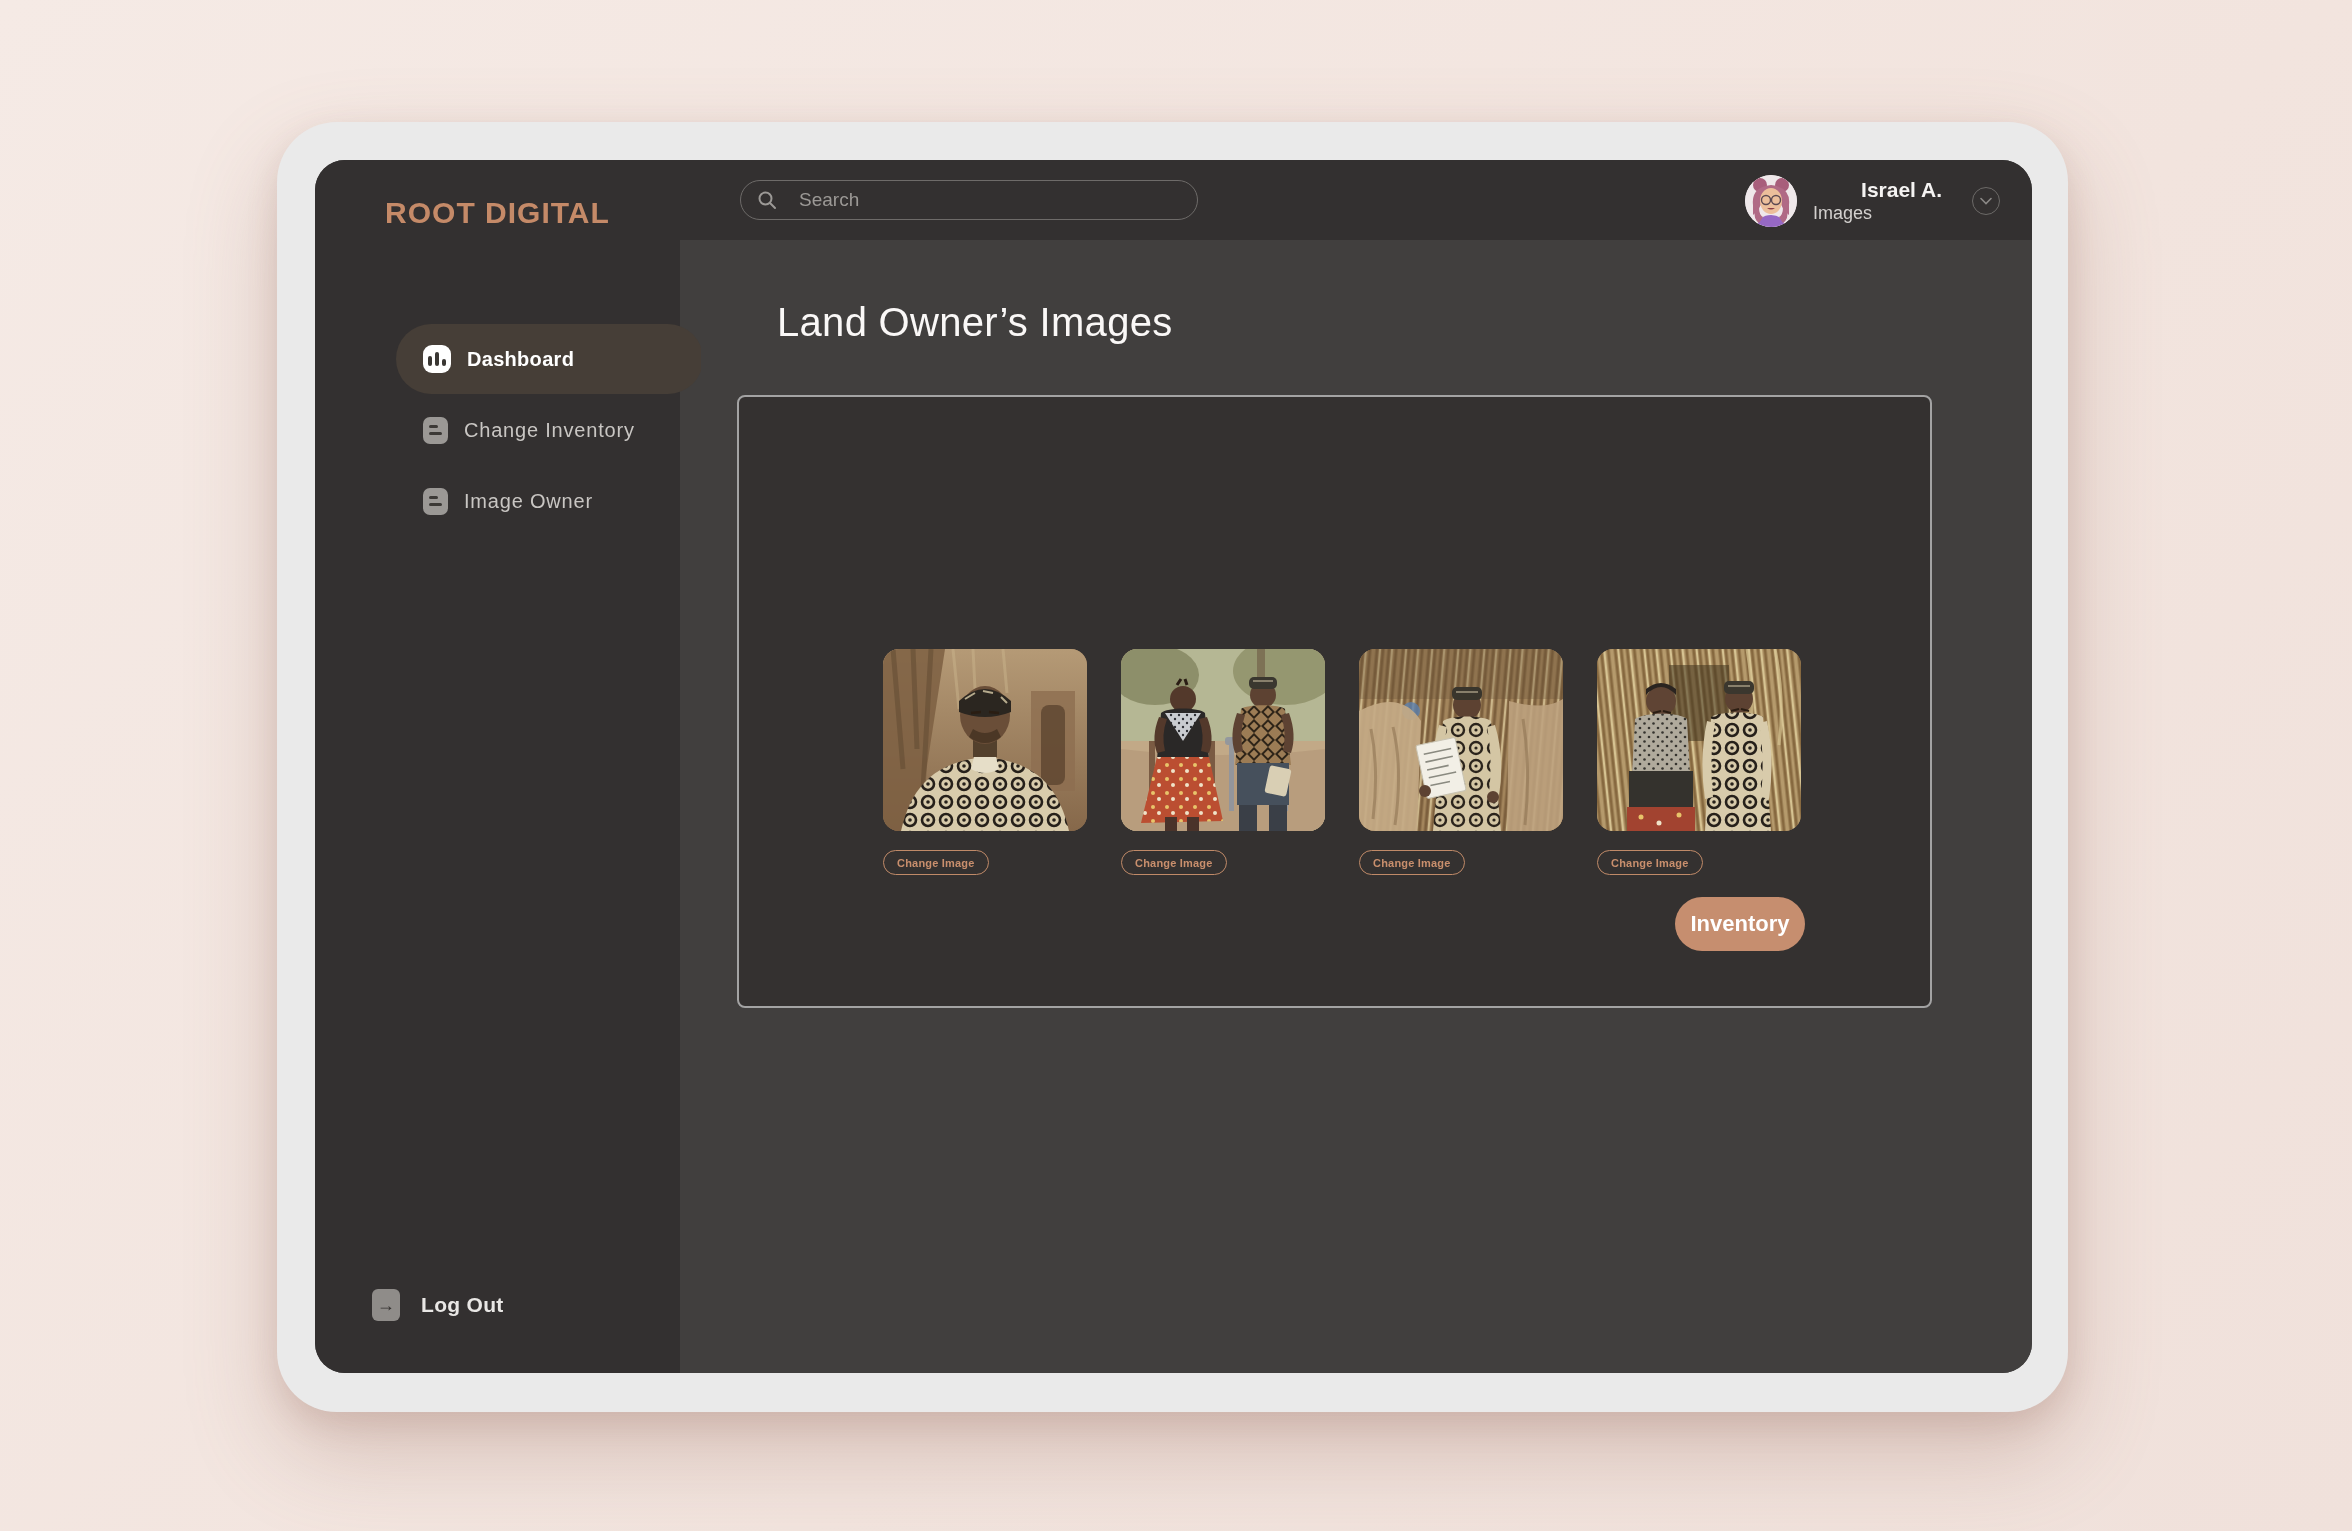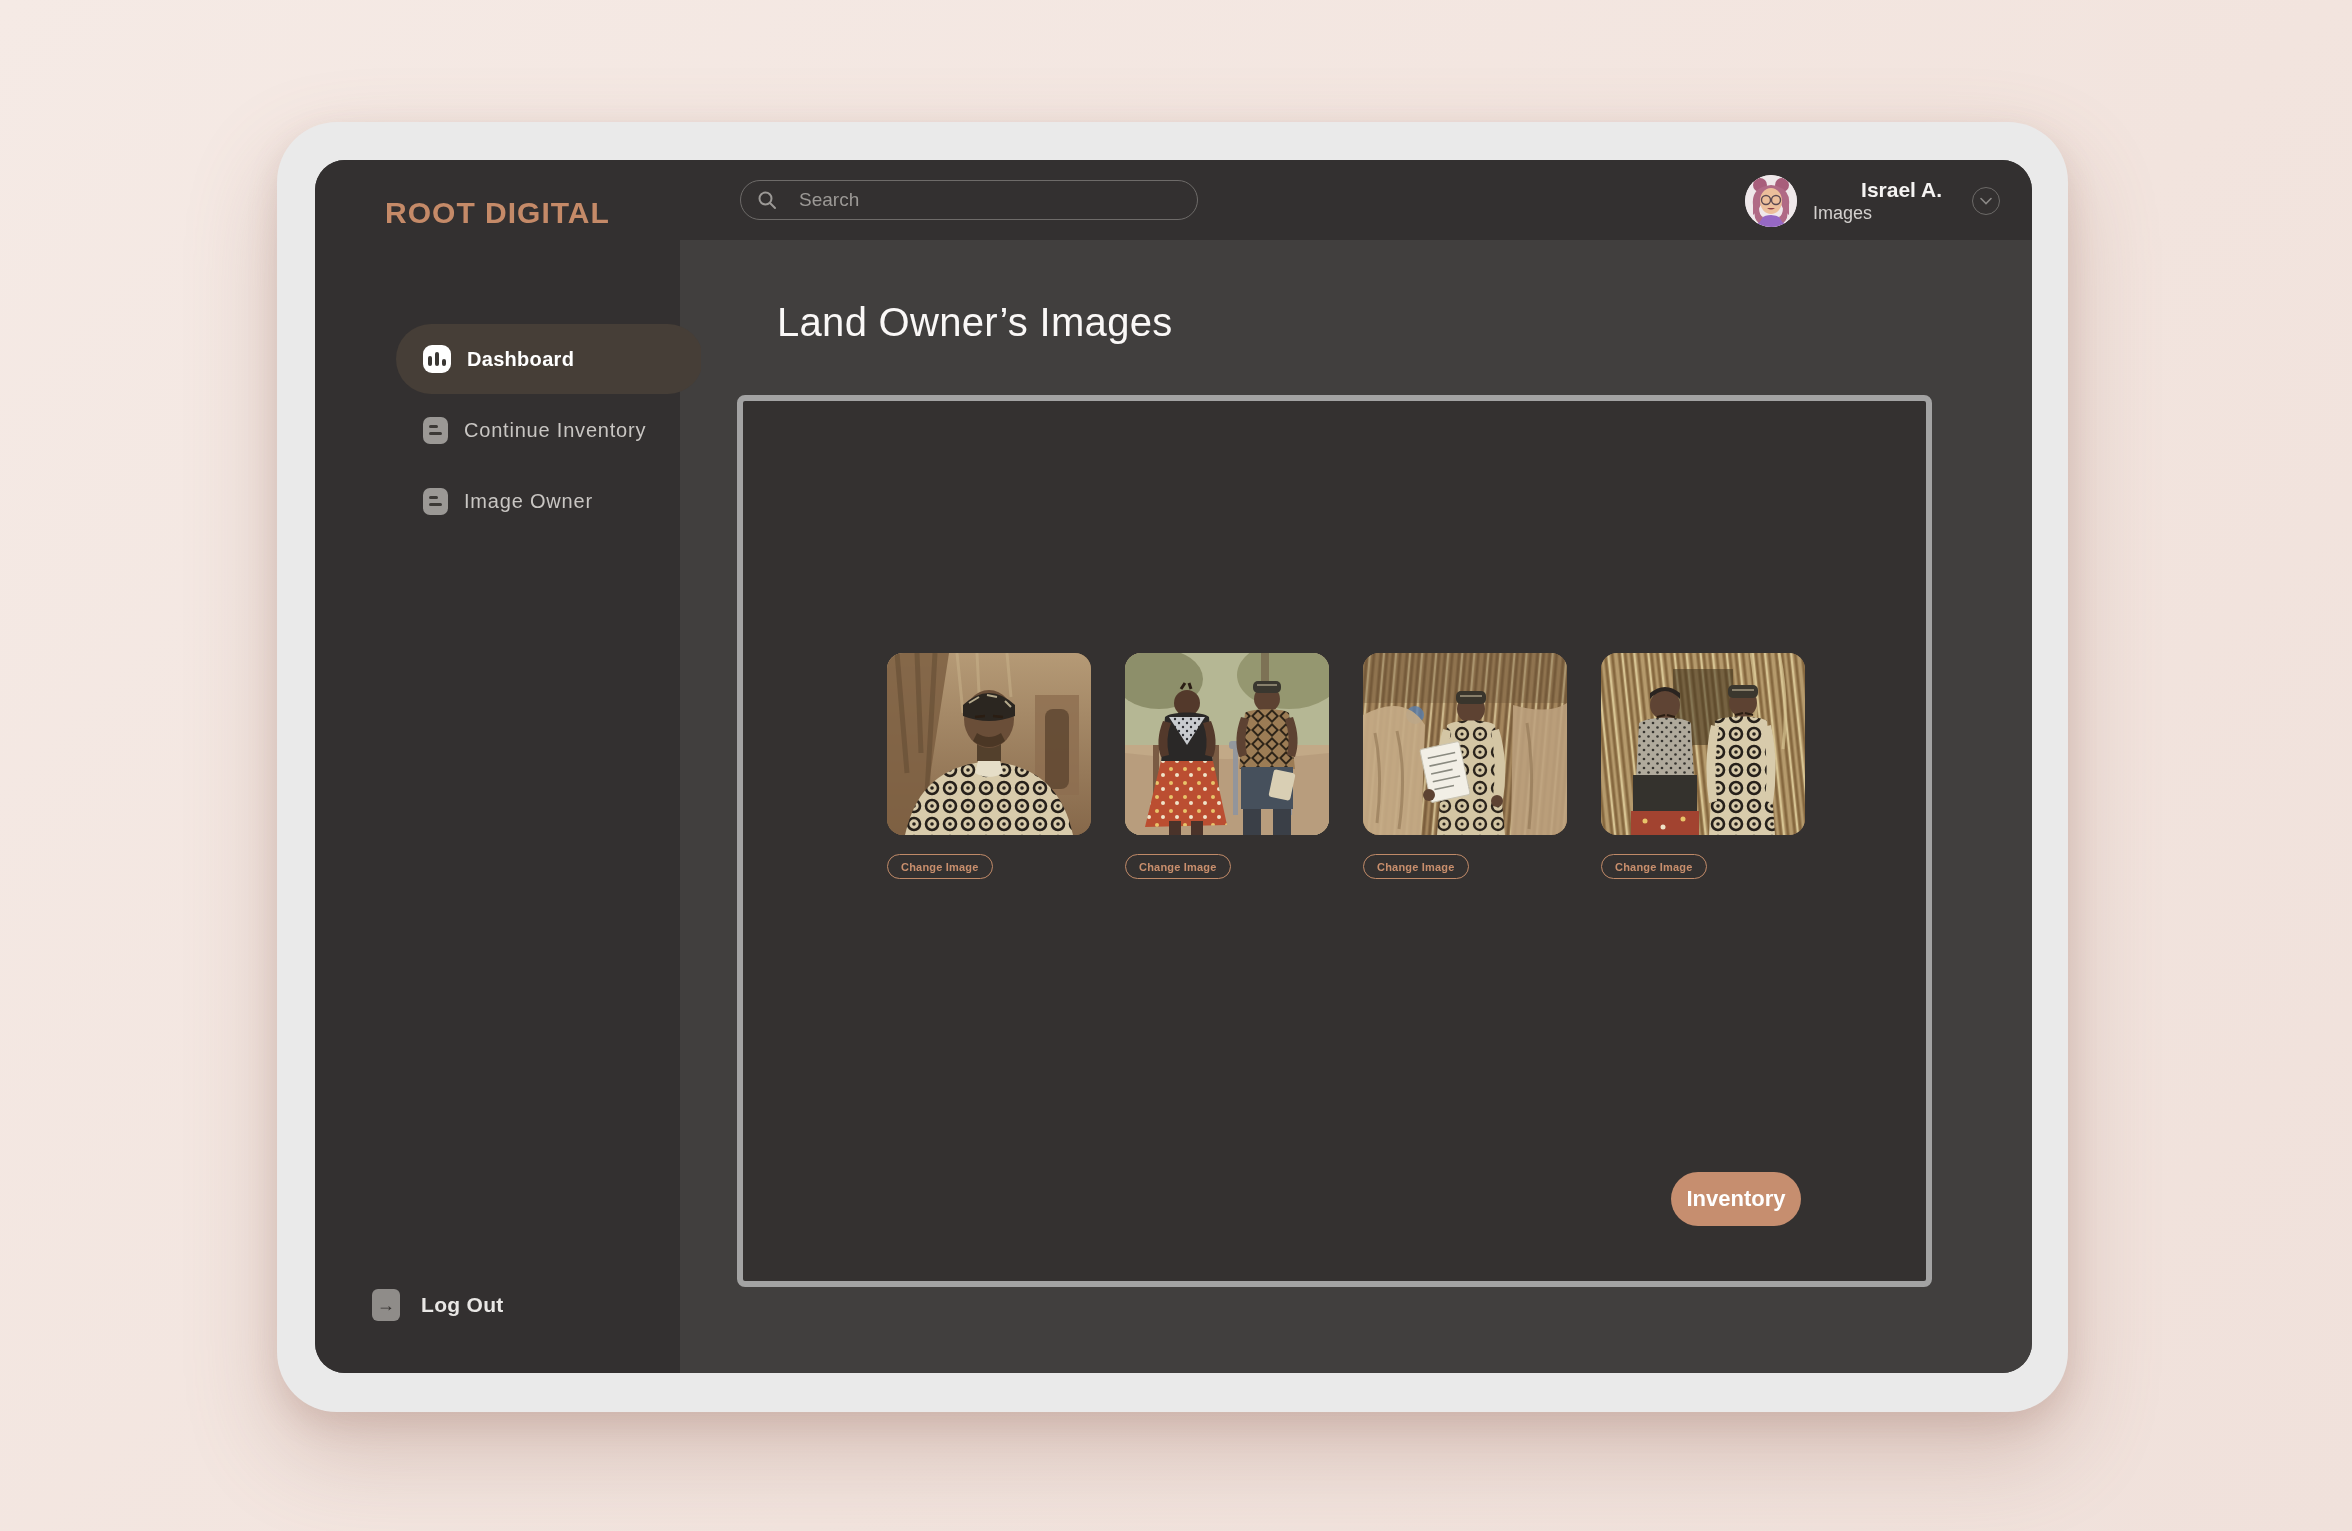--- a/index.html
+++ b/index.html
@@ -44,22 +44,22 @@
   .ic-doc:before{top:8px;width:9px;}
   .ic-doc:after{top:15px;width:13px;}
   .logout{position:absolute;left:57px;bottom:52px;display:flex;align-items:center;gap:21px;cursor:pointer;
     color:#e9e7e5;font-size:21px;font-weight:700;letter-spacing:.3px;}
   .ic-out{width:28px;height:32px;background:#8f8c89;border-radius:6px;
     display:flex;align-items:center;justify-content:center;color:#343130;font-size:18px;font-weight:700;}
 
   
   .main{position:absolute;left:386px;top:80px;width:1352px;height:1133px;background:#413f3e;}
   .title{position:absolute;left:76px;top:60px;margin:0;color:#faf8f7;font-size:40px;font-weight:500;letter-spacing:.3px;}
-  .panel{position:absolute;left:36px;top:155px;width:1195px;height:892px;box-sizing:border-box;
-    background:#343130;border:6px solid #a3a3a3;border-radius:8px;}
+  .panel{position:absolute;left:36px;top:155px;width:1195px;height:613px;box-sizing:border-box;
+    background:#343130;border:2px solid #a3a3a3;border-radius:8px;}
   .cards{position:absolute;left:144px;top:252px;display:flex;gap:34px;}
   .card{width:204px;display:flex;flex-direction:column;align-items:flex-start;}
   .photo{width:204px;height:182px;border-radius:16px;overflow:hidden;background:#8a6c4d;}
   .photo svg{display:block;width:100%;height:100%;}
   .chg{margin-top:19px;height:25px;padding:0 13px;border-radius:13px;border:1px solid #c08a68;
     background:transparent;color:#c98f6d;font-size:11px;font-weight:700;letter-spacing:.2px;
     font-family:"Liberation Sans",sans-serif;cursor:pointer;}
   .continue{position:absolute;right:125px;bottom:55px;width:130px;height:54px;border:none;border-radius:27px;
     background:#c68e6f;color:#ffffff;font-size:22px;font-weight:700;cursor:pointer;
     font-family:"Liberation Sans",sans-serif;}
@@ -115,21 +115,21 @@
         <div class="nav-item active">
           <span class="ic-dash">
             <i style="height:10px"></i>
               <i style="height:14px"></i>
               <i style="height:7px"></i>
           </span>
           <span>Dashboard</span>
         </div>
         <div class="nav-item">
           <span class="ic-doc"></span>
-          <span>Continue Inventory</span>
+          <span>Change Inventory</span>
         </div>
         <div class="nav-item">
           <span class="ic-doc"></span>
           <span>Image Owner</span>
         </div>
       </nav>
       <div class="logout">
         <span class="ic-out">→</span>
         <span>Log Out</span>
       </div>

